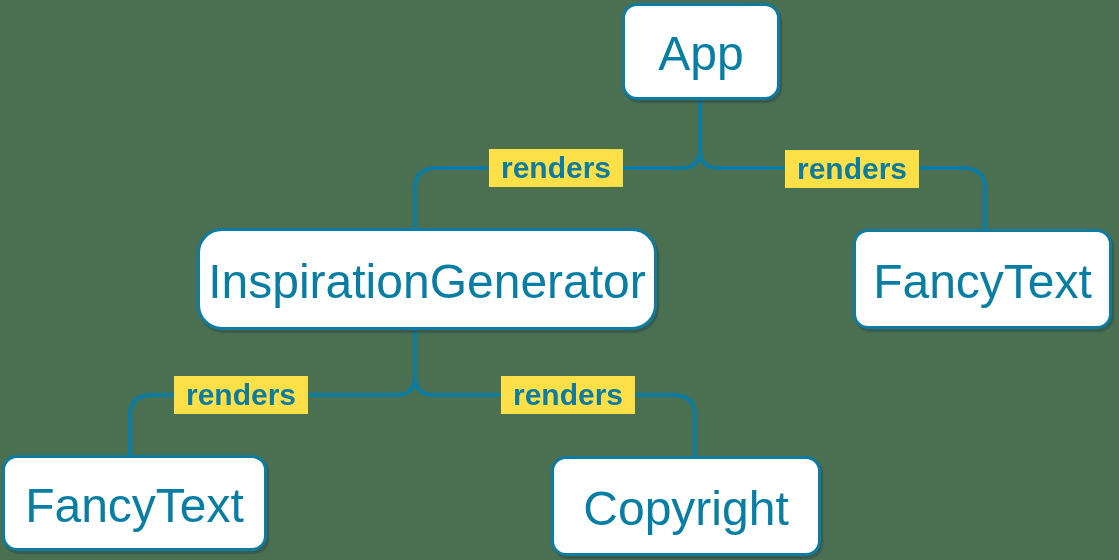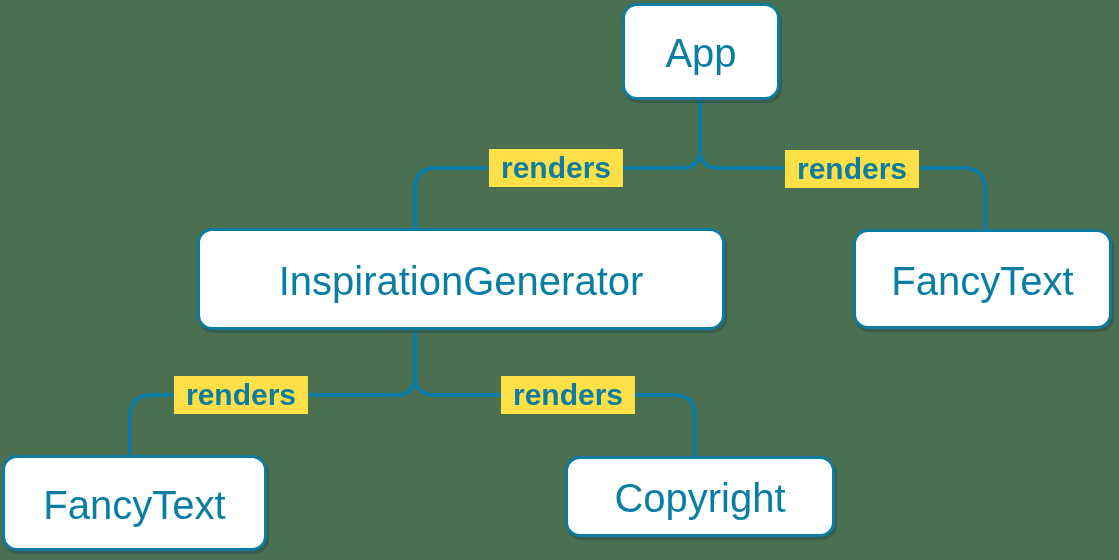--- a/index.html
+++ b/index.html
@@ -43,30 +43,30 @@
     z-index: 3;
     background: #ffffff;
     border: 3px solid #0e7ba0;
     border-radius: 15px;
     box-shadow: 2px 3px 1px rgba(25, 55, 75, 0.35);
     display: flex;
     align-items: center;
     justify-content: center;
     box-sizing: border-box;
     color: #087ea4;
-    font-size: 40px;
+    font-size: 48px;
     font-weight: 400;
     padding-top: 4px;
     white-space: nowrap;
   }
   .node-app            { left: 622px; top: 3px;   width: 158px; height: 97px;  }
-  .node-ig             { left: 197px; top: 228px; width: 528px; height: 102px; }
+  .node-ig             { left: 197px; top: 228px; width: 460px; height: 102px; border-radius: 25px; }
   .node-ft-right       { left: 853px; top: 229px; width: 259px; height: 100px; }
   .node-ft-left        { left: 2px;   top: 455px; width: 265px; height: 96px;  }
-  .node-copyright      { left: 565px; top: 456px; width: 270px; height: 81px;  }
+  .node-copyright      { left: 551px; top: 456px; width: 270px; height: 100px;  }
   .edge-label-1 { left: 556px; top: 168px; }
   .edge-label-2 { left: 852px; top: 169px; }
   .edge-label-3 { left: 241px; top: 395px; }
   .edge-label-4 { left: 568px; top: 395px; }
 </style>
 </head>
 <body>
 
 <div class="stage">
 

